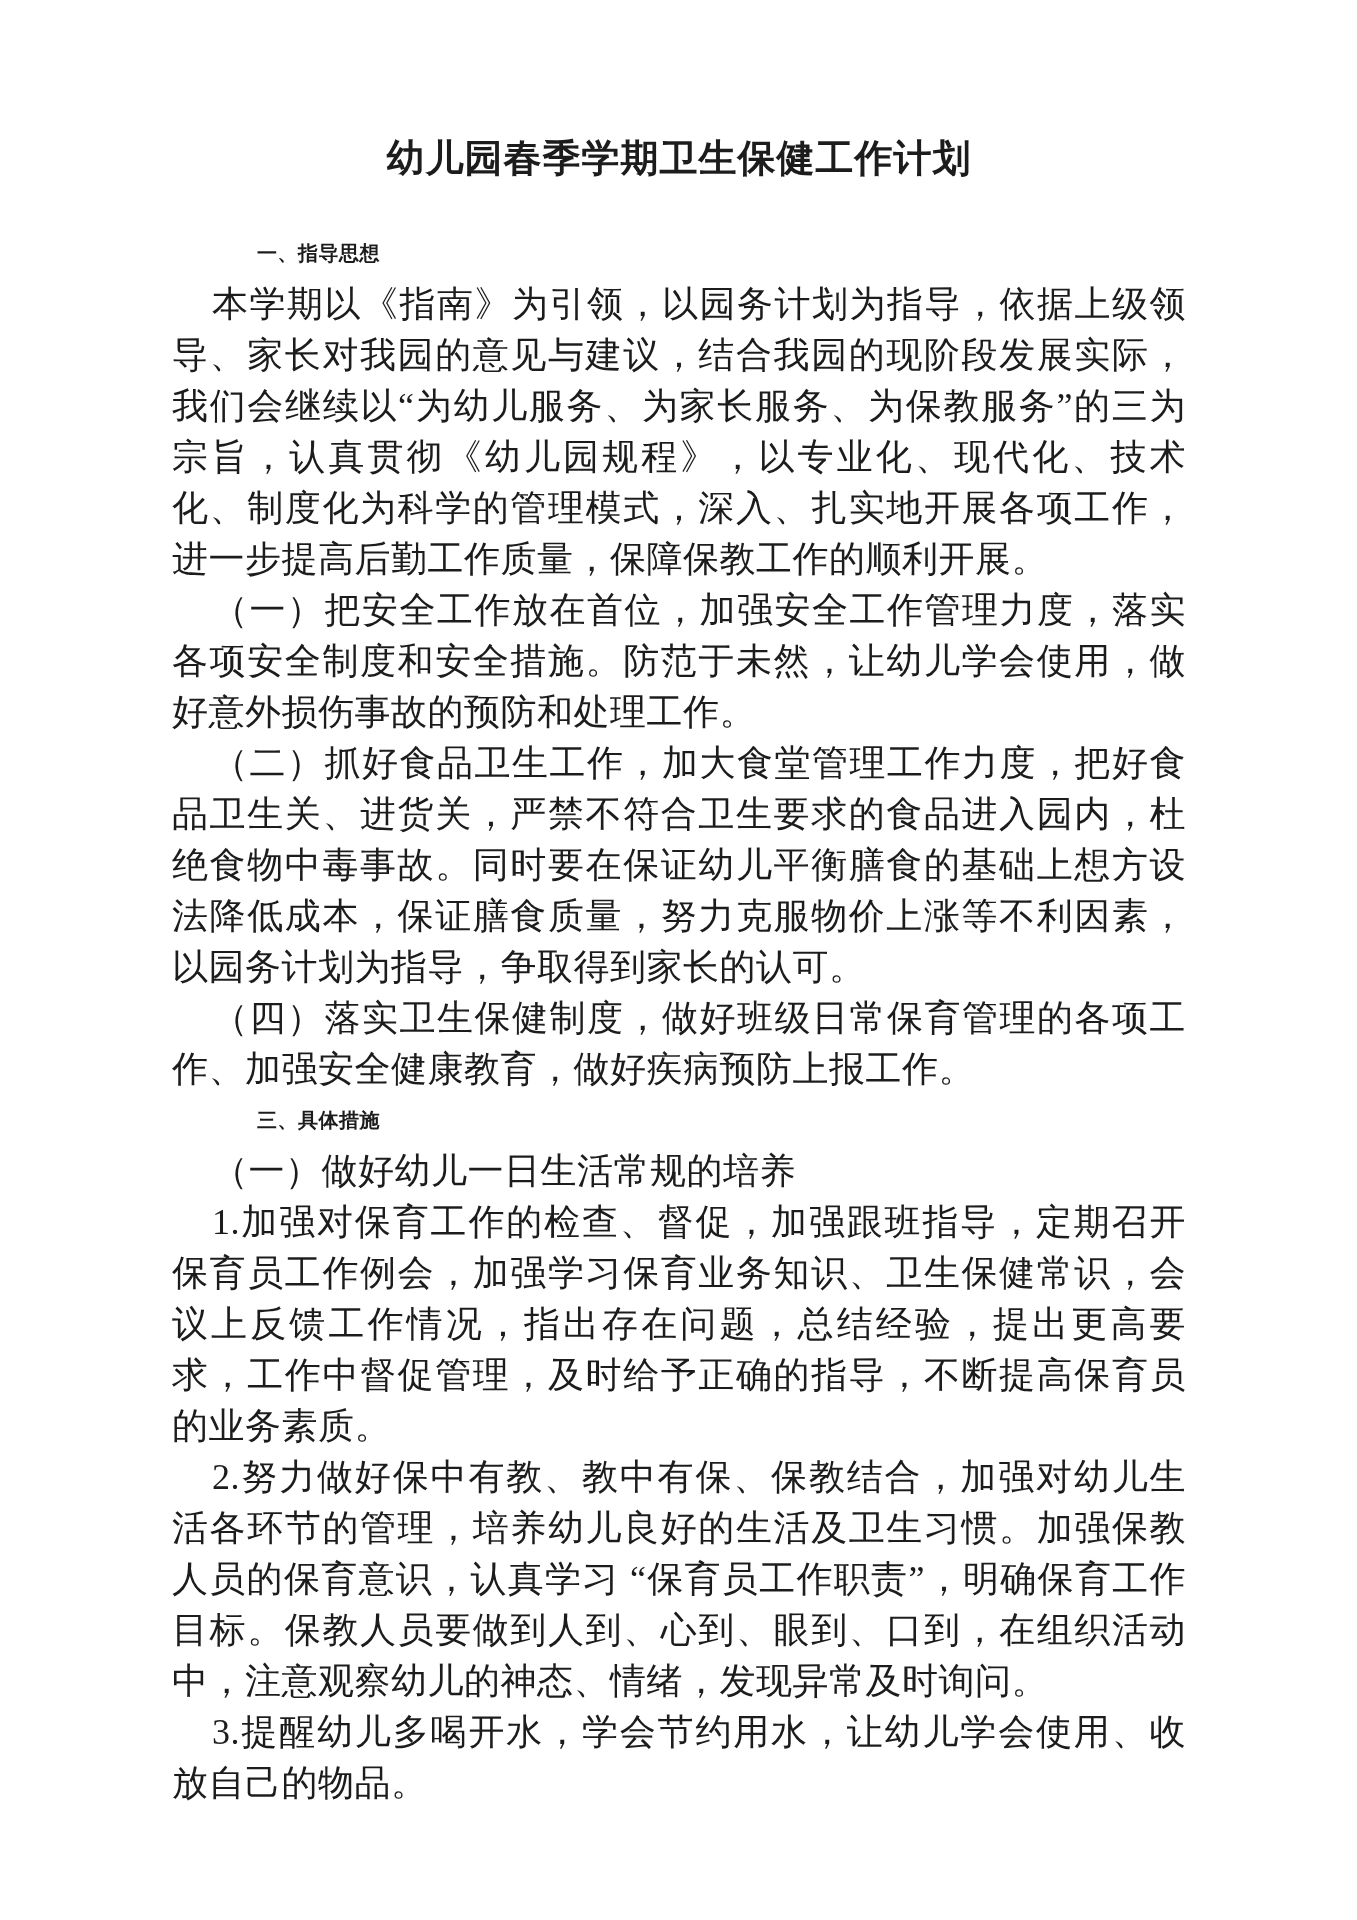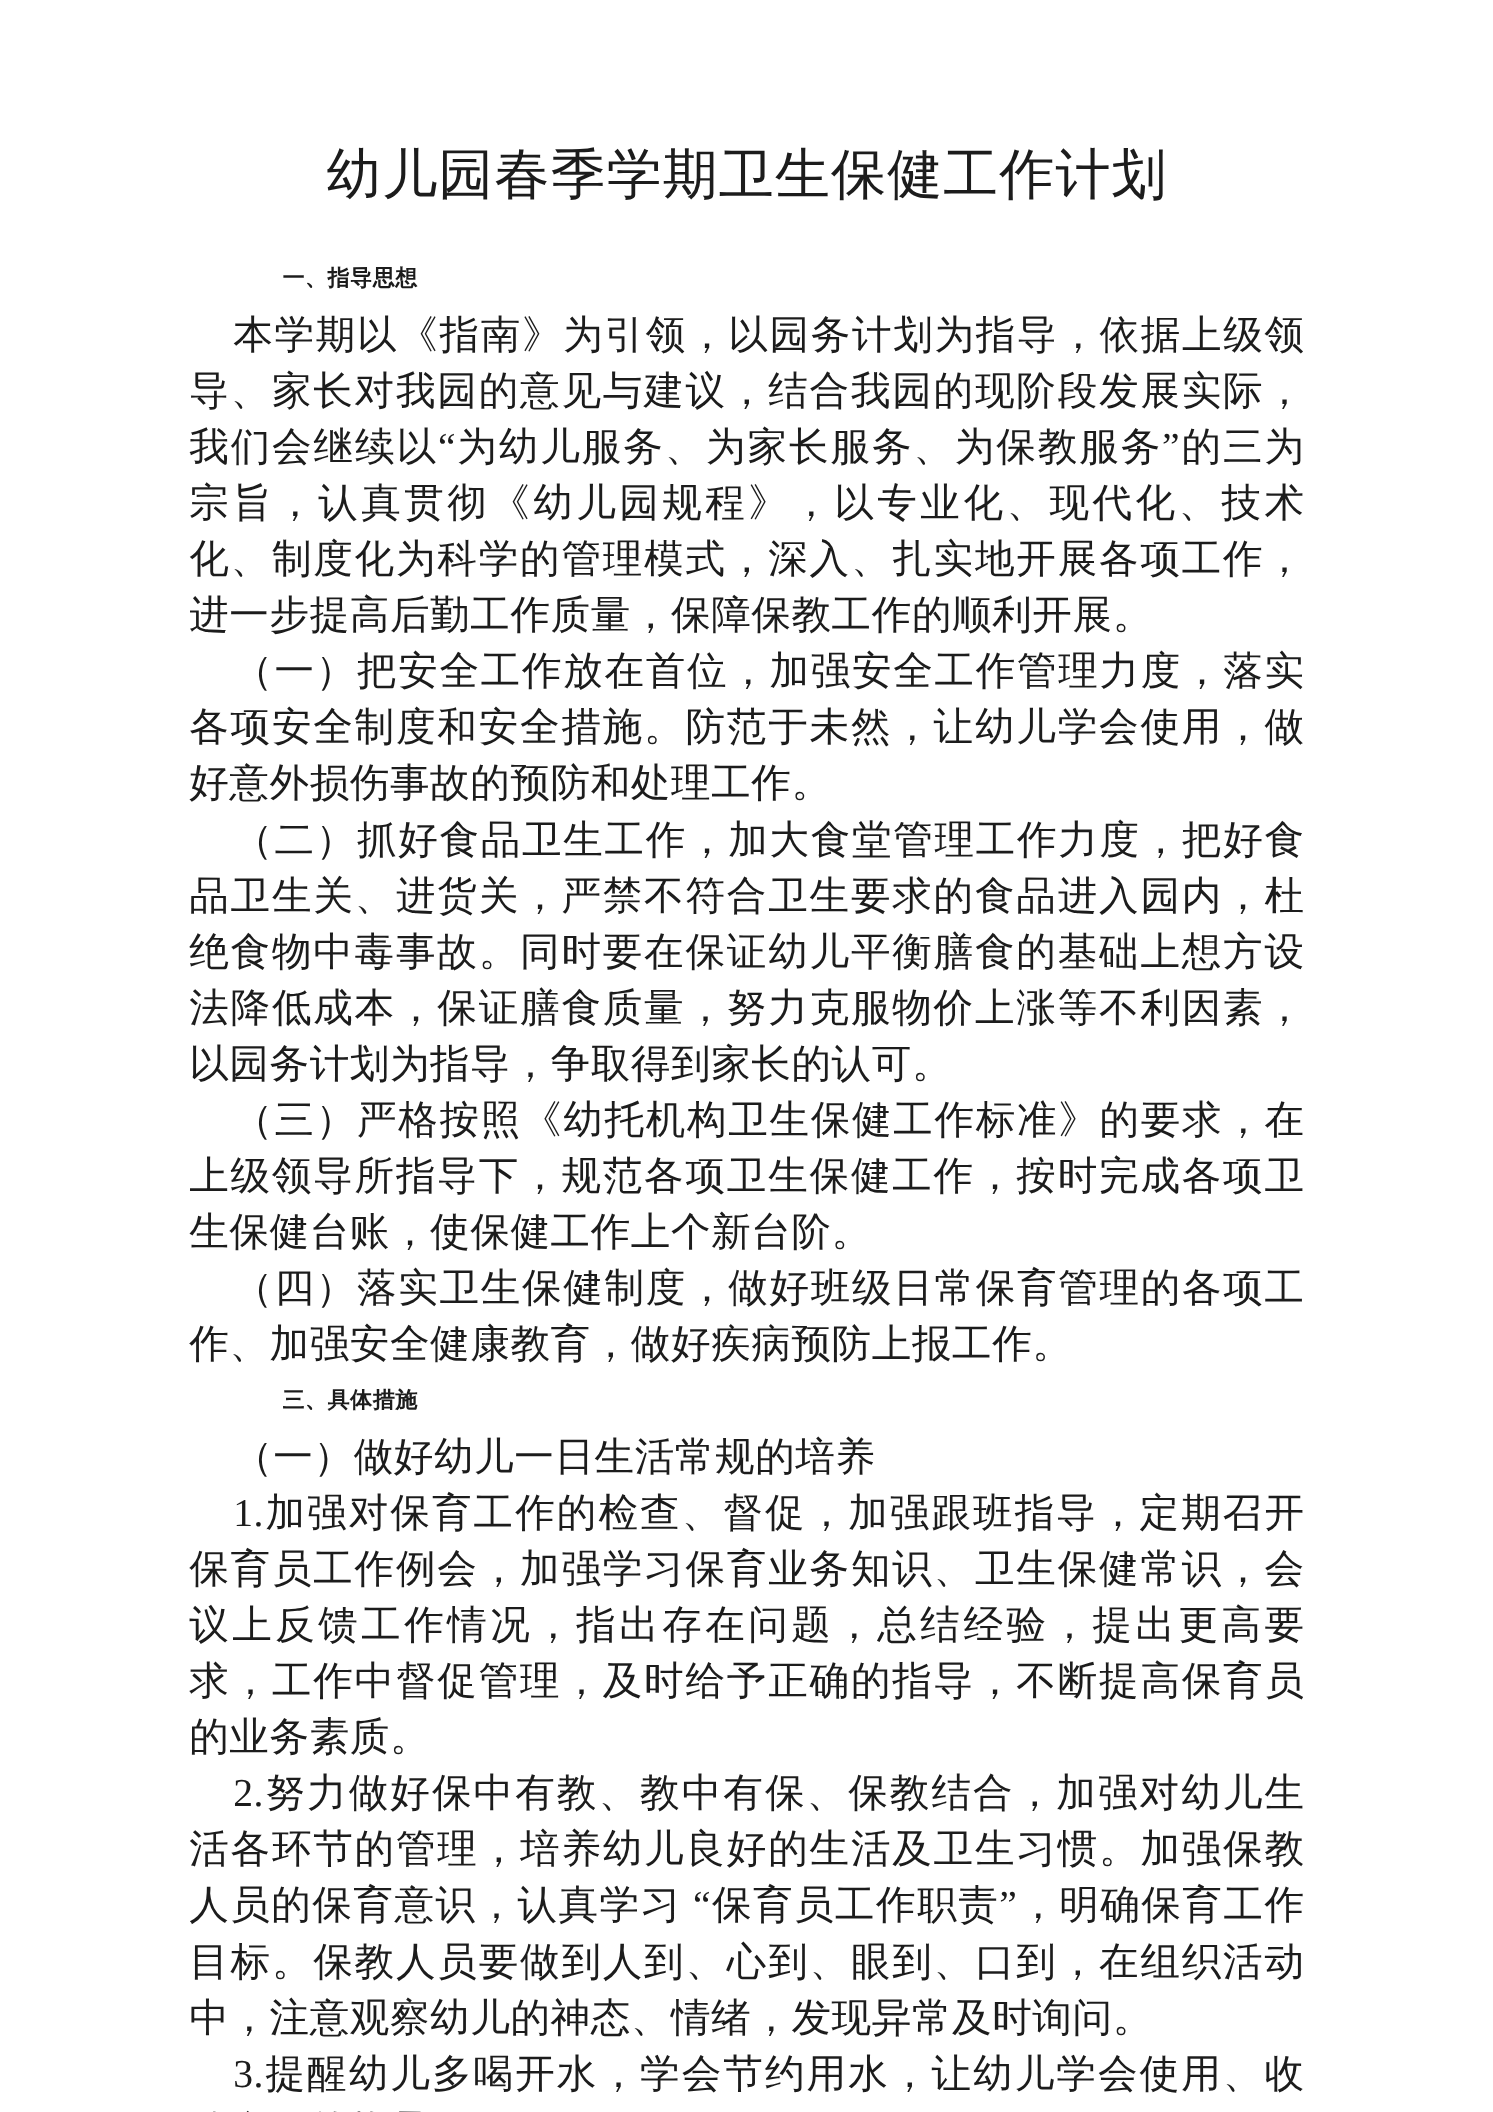--- a/index.html
+++ b/index.html
@@ -14,22 +14,22 @@
     margin: 0 auto;
     background: #ffffff;
     box-sizing: border-box;
     padding: 118px 171px 0 172px;
     font-family: "Liberation Serif", "DejaVu Serif", serif;
     color: #1c1c1c;
     overflow: hidden;
   }
   .doc-title {
     margin: 0 0 30px 0;
-    font-size: 50px;
-    font-weight: 400;
+    font-size: 38px;
+    font-weight: 700;
     line-height: 80px;
     text-align: center;
     letter-spacing: 1px;
     white-space: nowrap;
   }
   .doc-section {
     margin: 0;
     padding: 0;
   }
   .sec-heading {
@@ -58,21 +58,20 @@
   <h1 class="doc-title">幼儿园春季学期卫生保健工作计划</h1>
 
   <section class="doc-section">
     <h2 class="sec-heading">一、指导思想</h2>
     <p class="body-para">本学期以《指南》为引领，以园务计划为指导，依据上级领导、家长对我园的意见与建议，结合我园的现阶段发展实际，我们会继续以“为幼儿服务、为家长服务、为保教服务”的三为宗旨，认真贯彻《幼儿园规程》，以专业化、现代化、技术化、制度化为科学的管理模式，深入、扎实地开展各项工作，进一步提高后勤工作质量，保障保教工作的顺利开展。</p>
   </section>
 
   <section class="doc-section">
     <p class="body-para">（一）把安全工作放在首位，加强安全工作管理力度，落实各项安全制度和安全措施。防范于未然，让幼儿学会使用，做好意外损伤事故的预防和处理工作。</p>
     <p class="body-para">（二）抓好食品卫生工作，加大食堂管理工作力度，把好食品卫生关、进货关，严禁不符合卫生要求的食品进入园内，杜绝食物中毒事故。同时要在保证幼儿平衡膳食的基础上想方设法降低成本，保证膳食质量，努力克服物价上涨等不利因素，以园务计划为指导，争取得到家长的认可。</p>
-    <p class="body-para">（三）严格按照《幼托机构卫生保健工作标准》的要求，在上级领导所指导下，规范各项卫生保健工作，按时完成各项卫生保健台账，使保健工作上个新台阶。</p>
     <p class="body-para">（四）落实卫生保健制度，做好班级日常保育管理的各项工作、加强安全健康教育，做好疾病预防上报工作。</p>
   </section>
 
   <section class="doc-section">
     <h2 class="sec-heading">三、具体措施</h2>
     <p class="body-para">（一）做好幼儿一日生活常规的培养</p>
     <p class="body-para">1.加强对保育工作的检查、督促，加强跟班指导，定期召开保育员工作例会，加强学习保育业务知识、卫生保健常识，会议上反馈工作情况，指出存在问题，总结经验，提出更高要求，工作中督促管理，及时给予正确的指导，不断提高保育员的业务素质。</p>
     <p class="body-para">2.努力做好保中有教、教中有保、保教结合，加强对幼儿生活各环节的管理，培养幼儿良好的生活及卫生习惯。加强保教人员的保育意识，认真学习 “保育员工作职责”，明确保育工作目标。保教人员要做到人到、心到、眼到、口到，在组织活动中，注意观察幼儿的神态、情绪，发现异常及时询问。</p>
     <p class="body-para">3.提醒幼儿多喝开水，学会节约用水，让幼儿学会使用、收放自己的物品。</p>
   </section>

